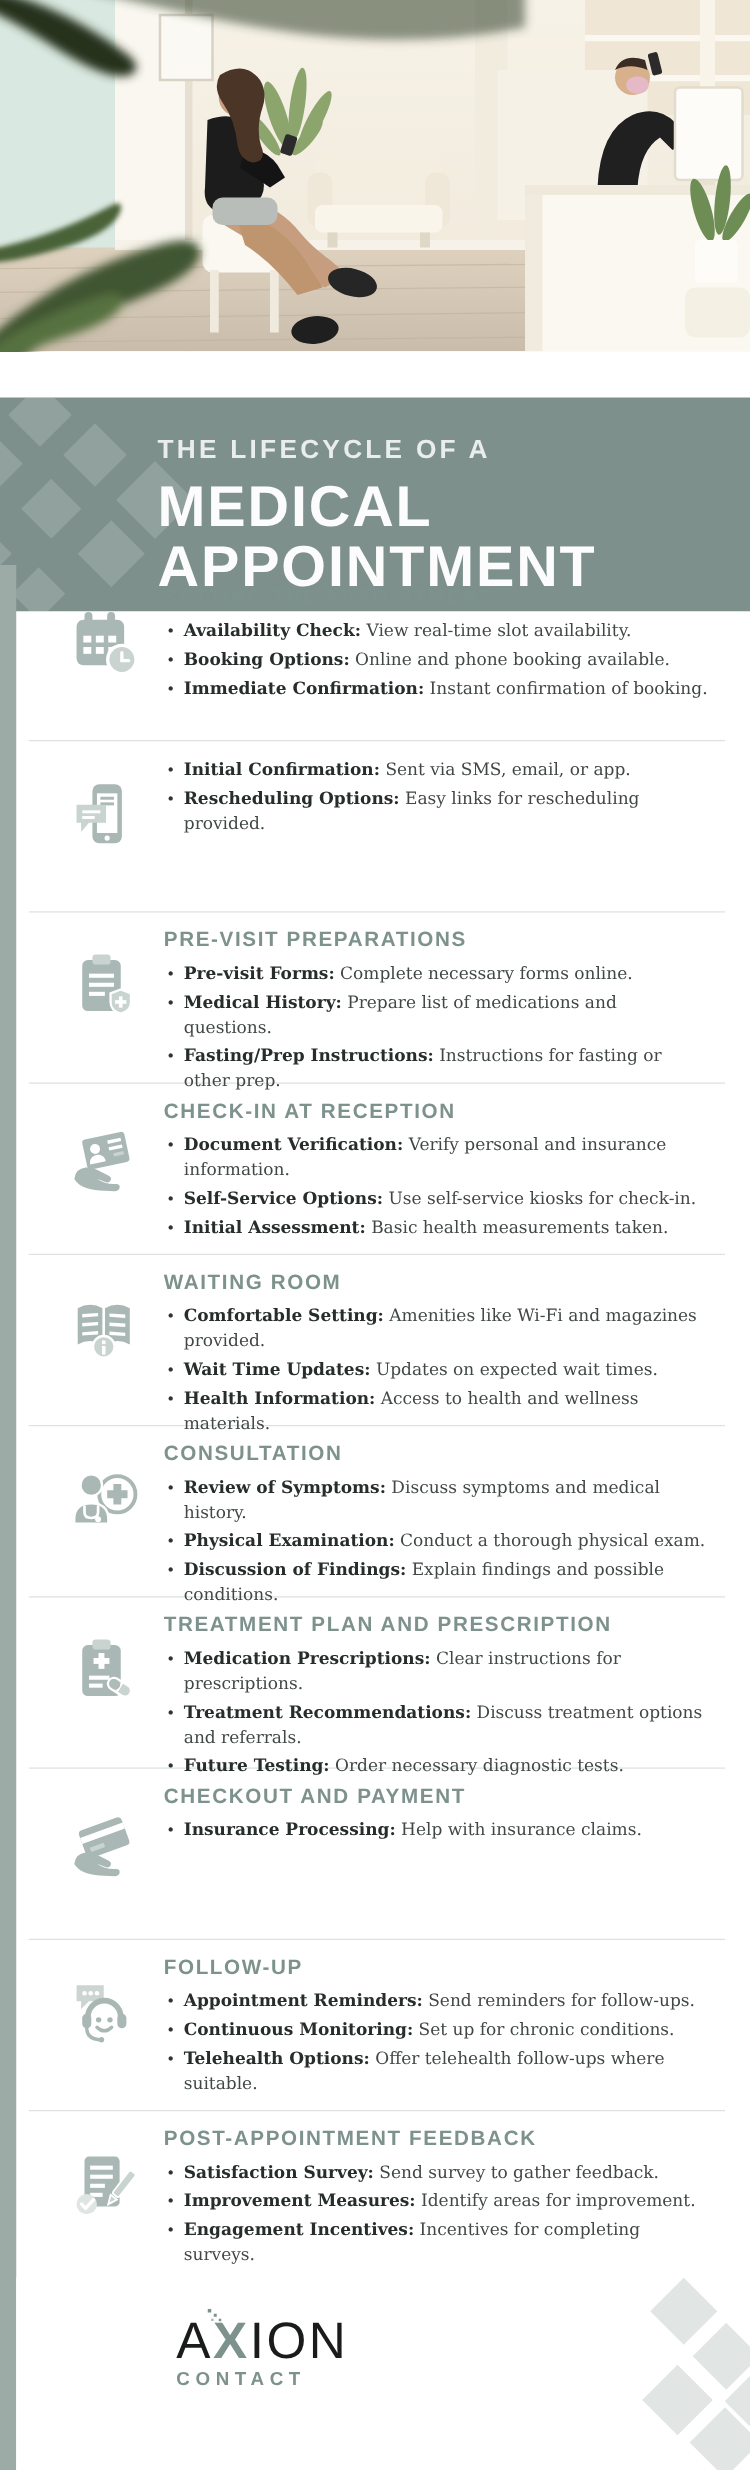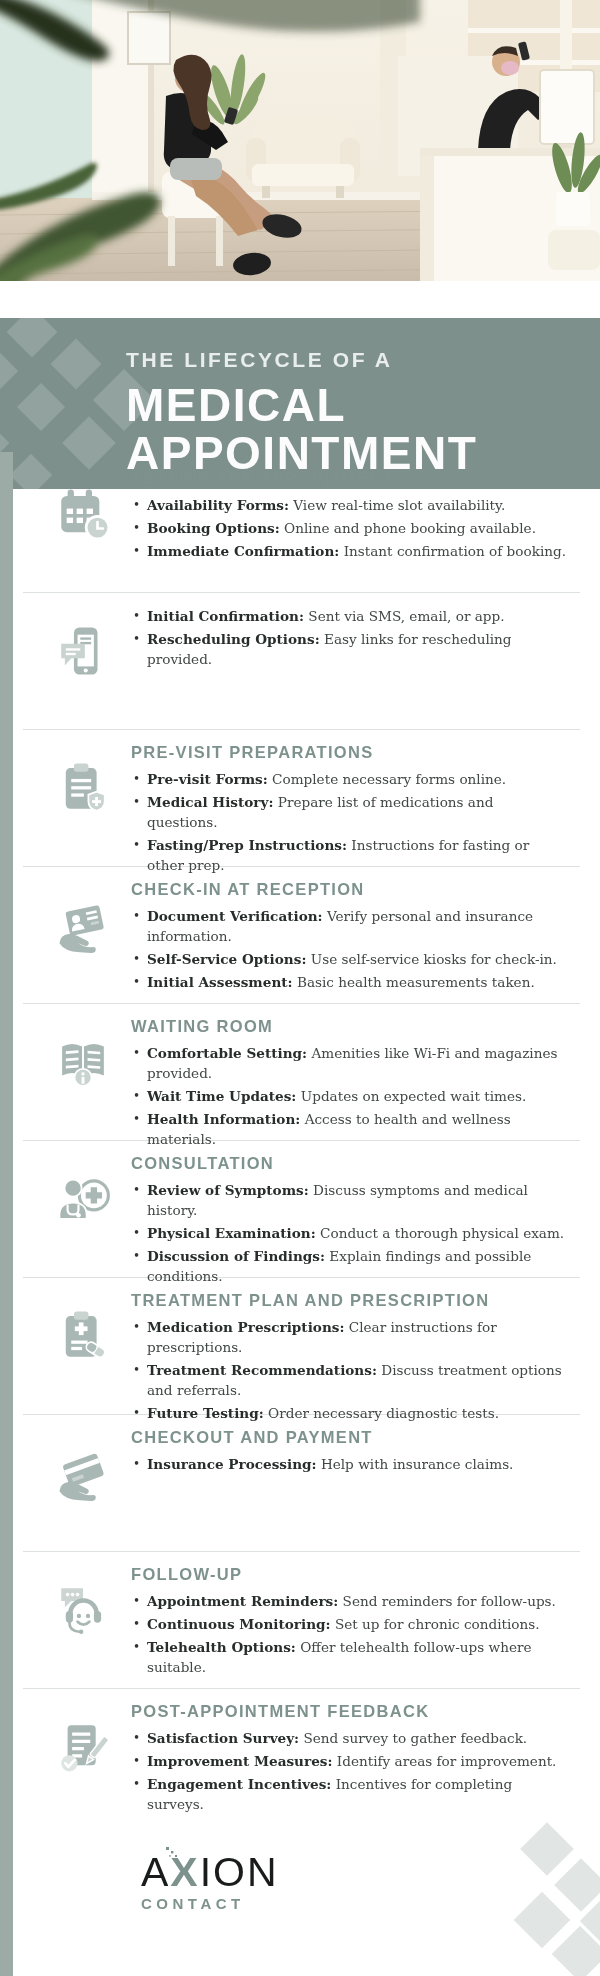--- a/index.html
+++ b/index.html
@@ -206,21 +206,21 @@
               <rect x="36" y="36" width="7" height="6"></rect>
           </g>
           <circle cx="48" cy="47" r="14" fill="#ffffff"></circle>
           <circle cx="48" cy="47" r="11" fill="#c9d3d0"></circle>
           <path d="M48 41 v7 h6" stroke="#ffffff" stroke-width="3" fill="none" stroke-linecap="round"></path>
         </svg>
       </div>
       <div class="text-col">
         <h2 class="step-heading">SETTING THE APPOINTMENT</h2>
         <ul class="bullets">
-          <li><b>Availability Forms:</b> <span>View real-time slot availability.</span></li>
+          <li><b>Availability Check:</b> <span>View real-time slot availability.</span></li>
           <li><b>Booking Options:</b> <span>Online and phone booking available.</span></li>
           <li><b>Immediate Confirmation:</b> <span>Instant confirmation of booking.</span></li>
         </ul>
       </div>
     </section>
 
     <section class="step">
       <div class="icon-col">
         <svg width="58" height="58" viewBox="0 0 64 64">
           <rect x="22" y="6" width="26" height="52" rx="6" fill="#a9b8b4"></rect>

